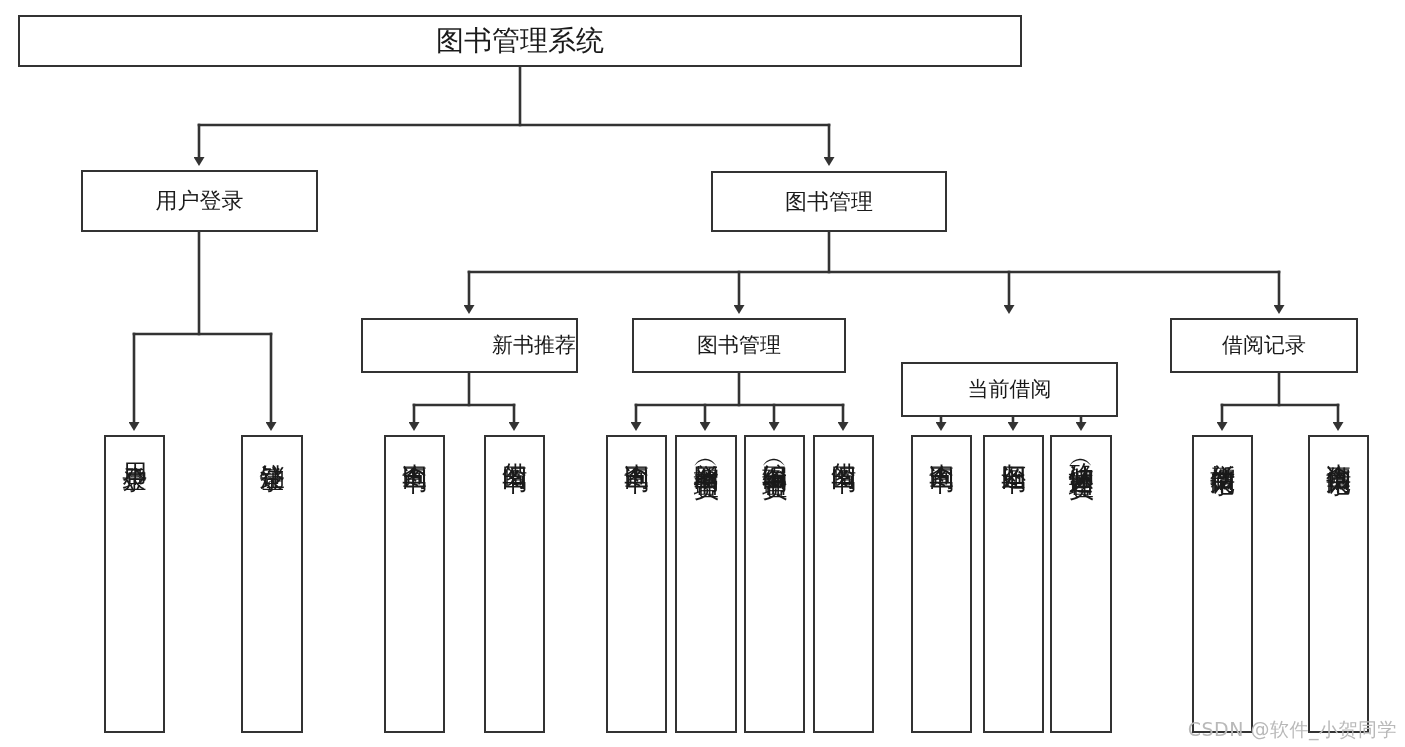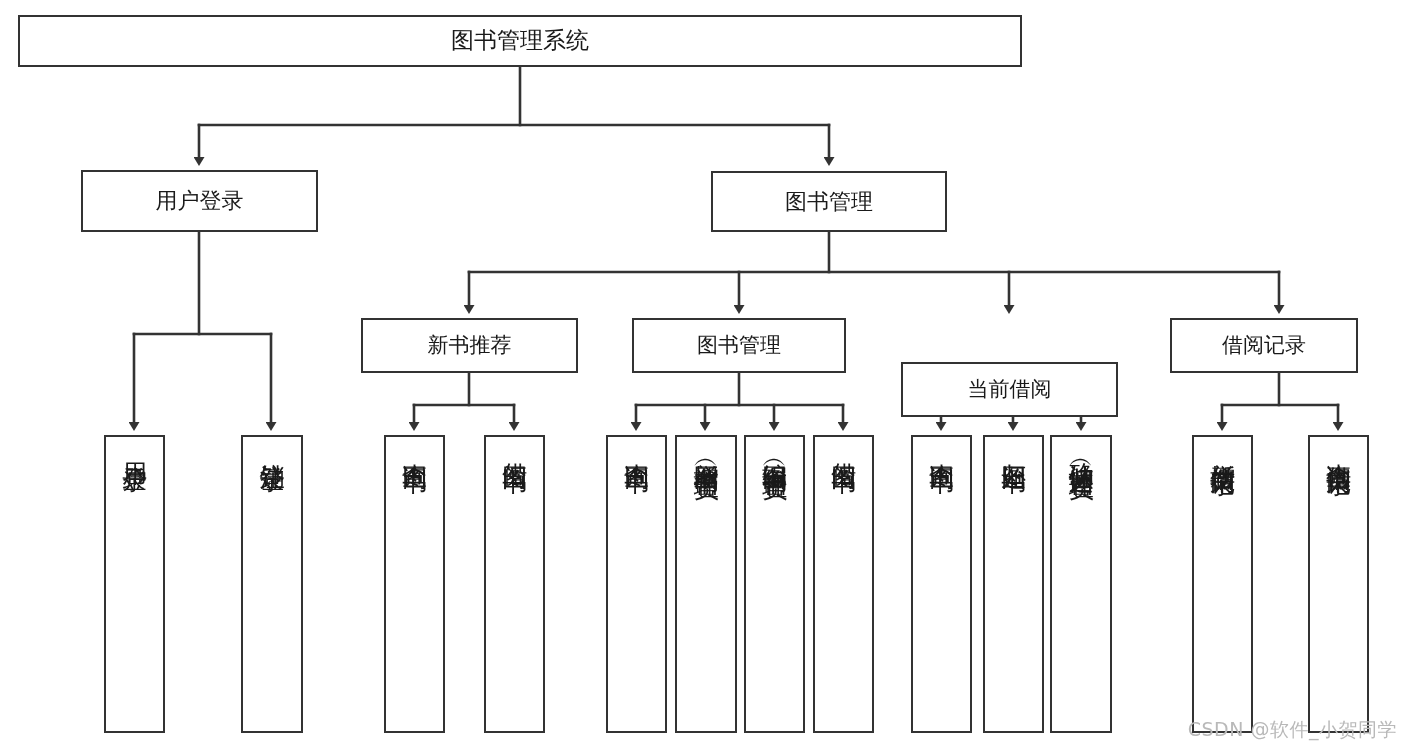--- a/index.html
+++ b/index.html
@@ -20,21 +20,21 @@
     display:flex;
     align-items:center;
     justify-content:center;
     color:#1a1a1a;
   }
   .node .label{
     text-align:center;
     line-height:1.18;
     white-space:nowrap;
   }
-  .node-root .label{font-size:23px;}
+  .node-root .label{font-size:28px;}
   .node-l2 .label{font-size:22px;}
   .node-l3 .label{font-size:21px;}
 
   .node-leaf{
     align-items:flex-start;
     justify-content:center;
     padding-top:6px;
   }
   .node-leaf .label{
     writing-mode:vertical-rl;
@@ -114,21 +114,21 @@
     <span class="label">图书管理系统</span>
   </div>
 
   <div class="node node-l2" id="node-l2-0" style="left: 81px; top: 170px; width: 237px; height: 62px;">
     <span class="label">用户登录</span>
   </div>
   <div class="node node-l2" id="node-l2-1" style="left: 711px; top: 171px; width: 236px; height: 61px;">
     <span class="label">图书管理</span>
   </div>
 
-  <div class="node node-l3" id="node-l3-0" style="left: 361px; top: 318px; width: 217px; height: 55px;">
+  <div class="node node-l3" id="node-l3-0" style="left: 361px; top: 318px; width: 217px; height: 55px; justify-content: flex-end;">
     <span class="label">新书推荐</span>
   </div>
   <div class="node node-l3" id="node-l3-1" style="left: 632px; top: 318px; width: 214px; height: 55px;">
     <span class="label">图书管理</span>
   </div>
   <div class="node node-l3" id="node-l3-2" style="left: 901px; top: 318px; width: 217px; height: 55px; margin-top: 44px;">
     <span class="label">当前借阅</span>
   </div>
   <div class="node node-l3" id="node-l3-3" style="left: 1170px; top: 318px; width: 188px; height: 55px;">
     <span class="label">借阅记录</span>

